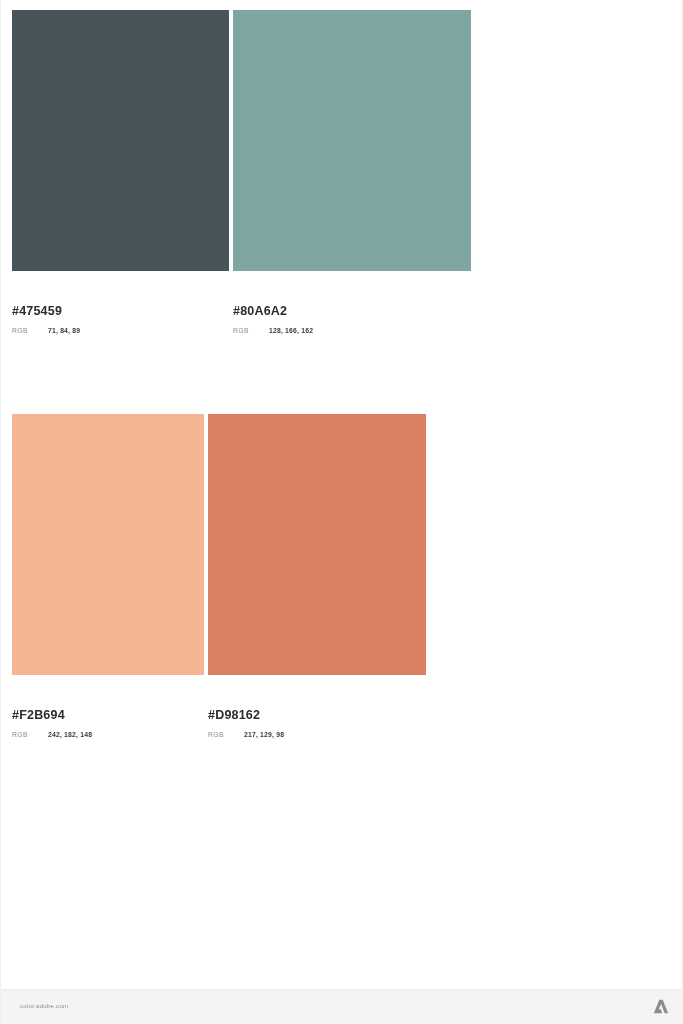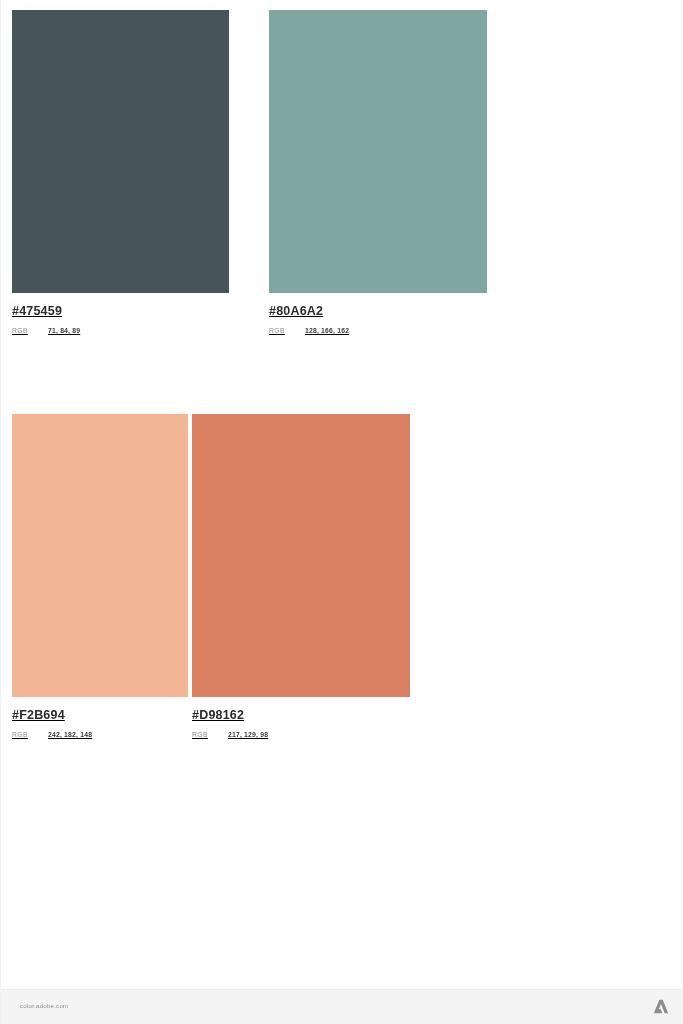--- a/index.html
+++ b/index.html
@@ -47,22 +47,21 @@
   .cell {
     display: flex;
     flex-direction: column;
   }
   .swatch {
     width: 100%;
     height: 325px;
     display: block;
   }
   .meta {
-    padding-top: 12px;
-    text-decoration: underline;
+    padding-top: 34px;
   }
   .hex {
     font-size: 12.5px;
     font-weight: bold;
     color: #2c2c2c;
     letter-spacing: 0.2px;
     line-height: 1;
     white-space: nowrap;
   }
   .rgbline {
@@ -83,23 +82,23 @@
   .rgb-value {
     font-size: 6.8px;
     color: #3a3a3a;
     font-weight: bold;
     letter-spacing: 0.2px;
   }
 
   
   .cell-w1 { width: 217px; }
   .cell-w2 { width: 218px; }
-  .cell-w3 { width: 218px; margin-left: 36px; }
+  .cell-w3 { width: 238px; }
   
-  .cell-b1 { width: 176px; }
+  .cell-b1 { width: 192px; }
   .cell-b2 { width: 218px; justify-content: flex-end; }
 
   .footer {
     position: absolute;
     left: 0;
     bottom: 0;
     width: 683px;
     height: 34px;
     background: #f4f4f4;
     border-top: 1px solid #ececec;

